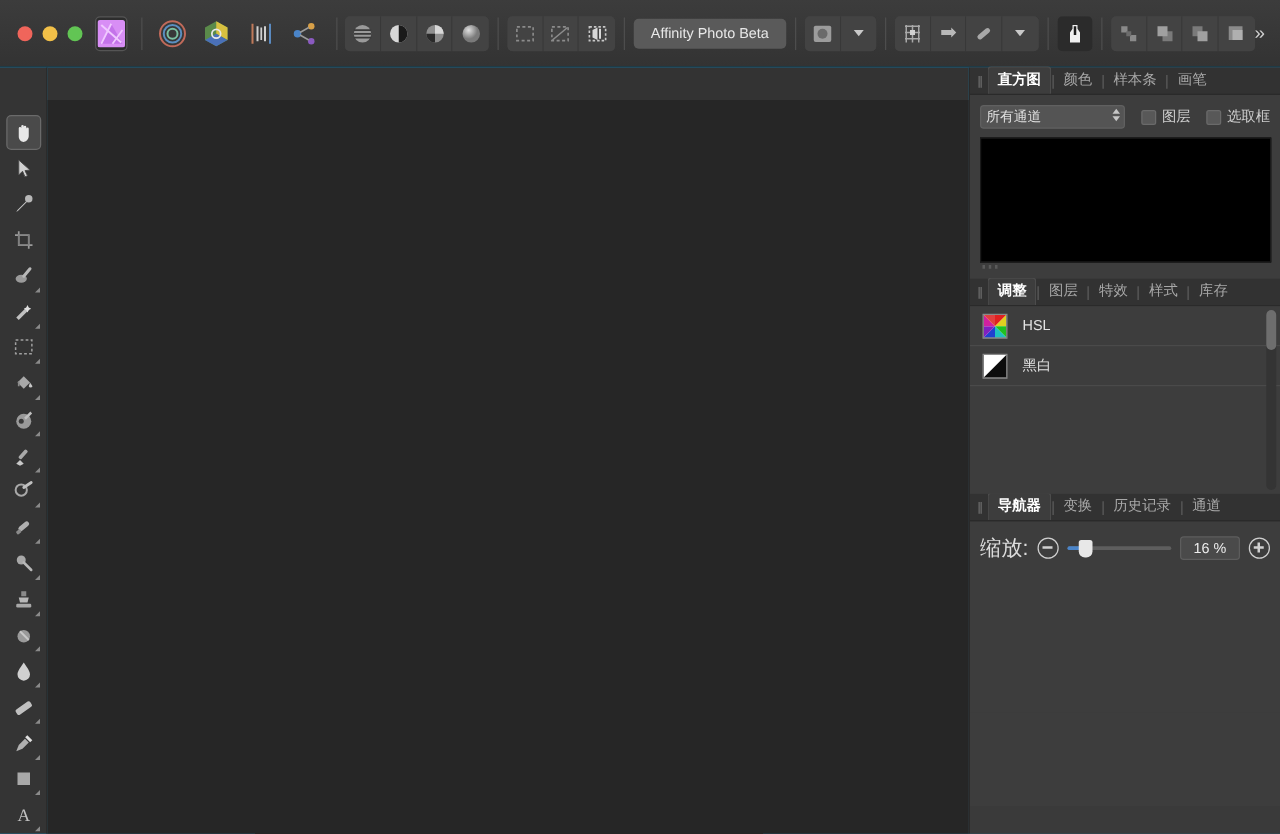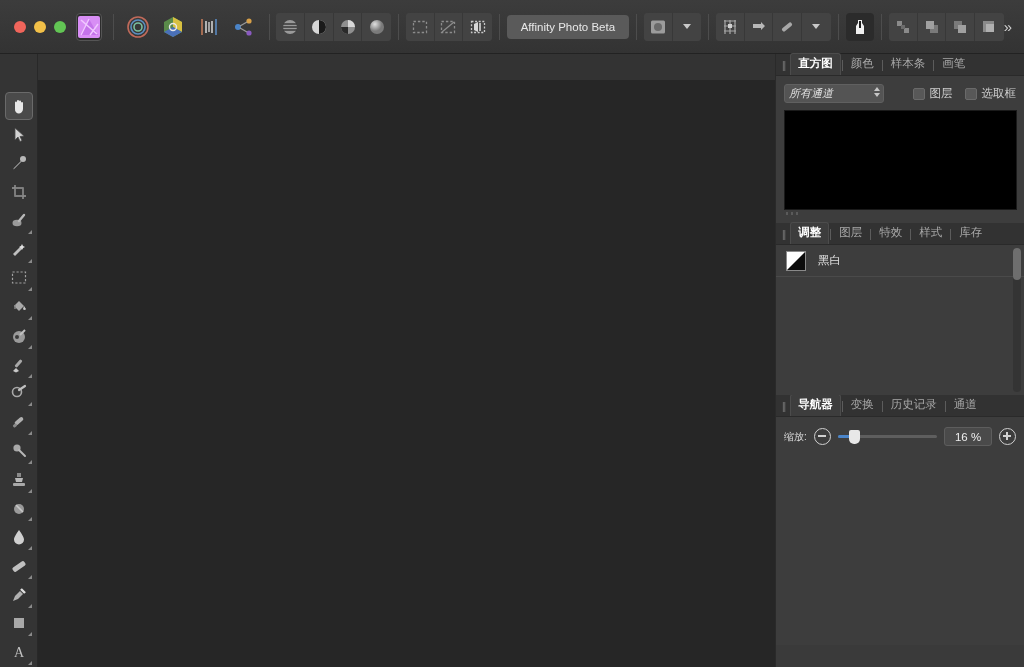--- a/index.html
+++ b/index.html
@@ -121,26 +121,25 @@
     border-left: 1px solid #4c4c4c;
     border-right: 1px solid #4c4c4c;
     border-radius: 3px 3px 0 0;
   }
   .ptab-div { width: 1px; height: 11px; background: #5c5c5c; margin: 0 1px 4px 1px; }
 
   .panel-body { padding: 8px; }
 
   .hist-row { display: flex; align-items: center; justify-content: space-between; margin-bottom: 7px; }
   .select {
-    width: 100px; height: 19px;
+    width: 116px; height: 19px;
     background: #545454; border: 1px solid #606060; border-radius: 3px;
     color: #e0e0e0; font-size: 11px;
     display: flex; align-items: center; padding: 0 4px;
     position: relative;
-    font-style: italic;
   }
   .select .stepper {
     position: absolute; right: 3px; top: 2px;
     display: flex; flex-direction: column; gap: 2px;
   }
   .up-t { width: 0; height: 0; border-left: 3px solid transparent; border-right: 3px solid transparent; border-bottom: 4px solid #c6c6c6; }
   .down-t { width: 0; height: 0; border-left: 3px solid transparent; border-right: 3px solid transparent; border-top: 4px solid #c6c6c6; }
 
   .chk-group { display: flex; gap: 12px; align-items: center; }
   .chk { display: flex; align-items: center; gap: 5px; }
@@ -172,21 +171,21 @@
     width: 8px; height: 144px;
     background: #343434; border-radius: 4px;
   }
   .scrollthumb {
     width: 8px; height: 32px;
     background: #6e6e6e; border-radius: 4px;
   }
 
   .nav-body { padding: 10px 8px; }
   .zoom-row { display: flex; align-items: center; gap: 7px; }
-  .zoom-lbl { font-size: 10px; color: #dcdcdc; white-space: nowrap; }
+  .zoom-lbl { font-size: 17px; color: #dcdcdc; white-space: nowrap; }
   .circ-btn {
     width: 17px; height: 17px; border-radius: 50%;
     border: 1.5px solid #d0d0d0;
     position: relative; flex-shrink: 0;
   }
   .circ-btn::before {
     content: ''; position: absolute; left: 3px; top: 6.2px;
     width: 8px; height: 1.5px; background: #d0d0d0;
   }
   .circ-btn.plus::after {
@@ -623,20 +622,36 @@
       <span class="ptab">图层</span>
       <span class="ptab-div"></span>
       <span class="ptab">特效</span>
       <span class="ptab-div"></span>
       <span class="ptab">样式</span>
       <span class="ptab-div"></span>
       <span class="ptab">库存</span>
     </div>
 
     <div class="adj-list">
+      <div class="adj-item">
+        <span class="adj-icon">
+          <svg width="18" height="18" viewBox="0 0 18 18">
+            <rect width="18" height="18" fill="#ffffff"></rect>
+            <path d="M9 9 L9 0 L18 0 Z" fill="#e02020"></path>
+            <path d="M9 9 L18 0 L18 9 Z" fill="#e0d020"></path>
+            <path d="M9 9 L18 9 L18 18 Z" fill="#20c020"></path>
+            <path d="M9 9 L18 18 L9 18 Z" fill="#20c0c0"></path>
+            <path d="M9 9 L9 18 L0 18 Z" fill="#2040d0"></path>
+            <path d="M9 9 L0 18 L0 9 Z" fill="#8020c0"></path>
+            <path d="M9 9 L0 9 L0 0 Z" fill="#d020a0"></path>
+            <path d="M9 9 L0 0 L9 0 Z" fill="#e04040"></path>
+          </svg>
+        </span>
+        <span class="adj-lbl">HSL</span>
+      </div>
       <div class="adj-item">
         <span class="adj-icon">
           <svg width="18" height="18" viewBox="0 0 18 18">
             <rect width="18" height="18" fill="#ffffff"></rect>
             <path d="M0 18 L18 18 L18 0 Z" fill="#0c0c0c"></path>
           </svg>
         </span>
         <span class="adj-lbl">黑白</span>
       </div>
       <div class="scrollbar">

